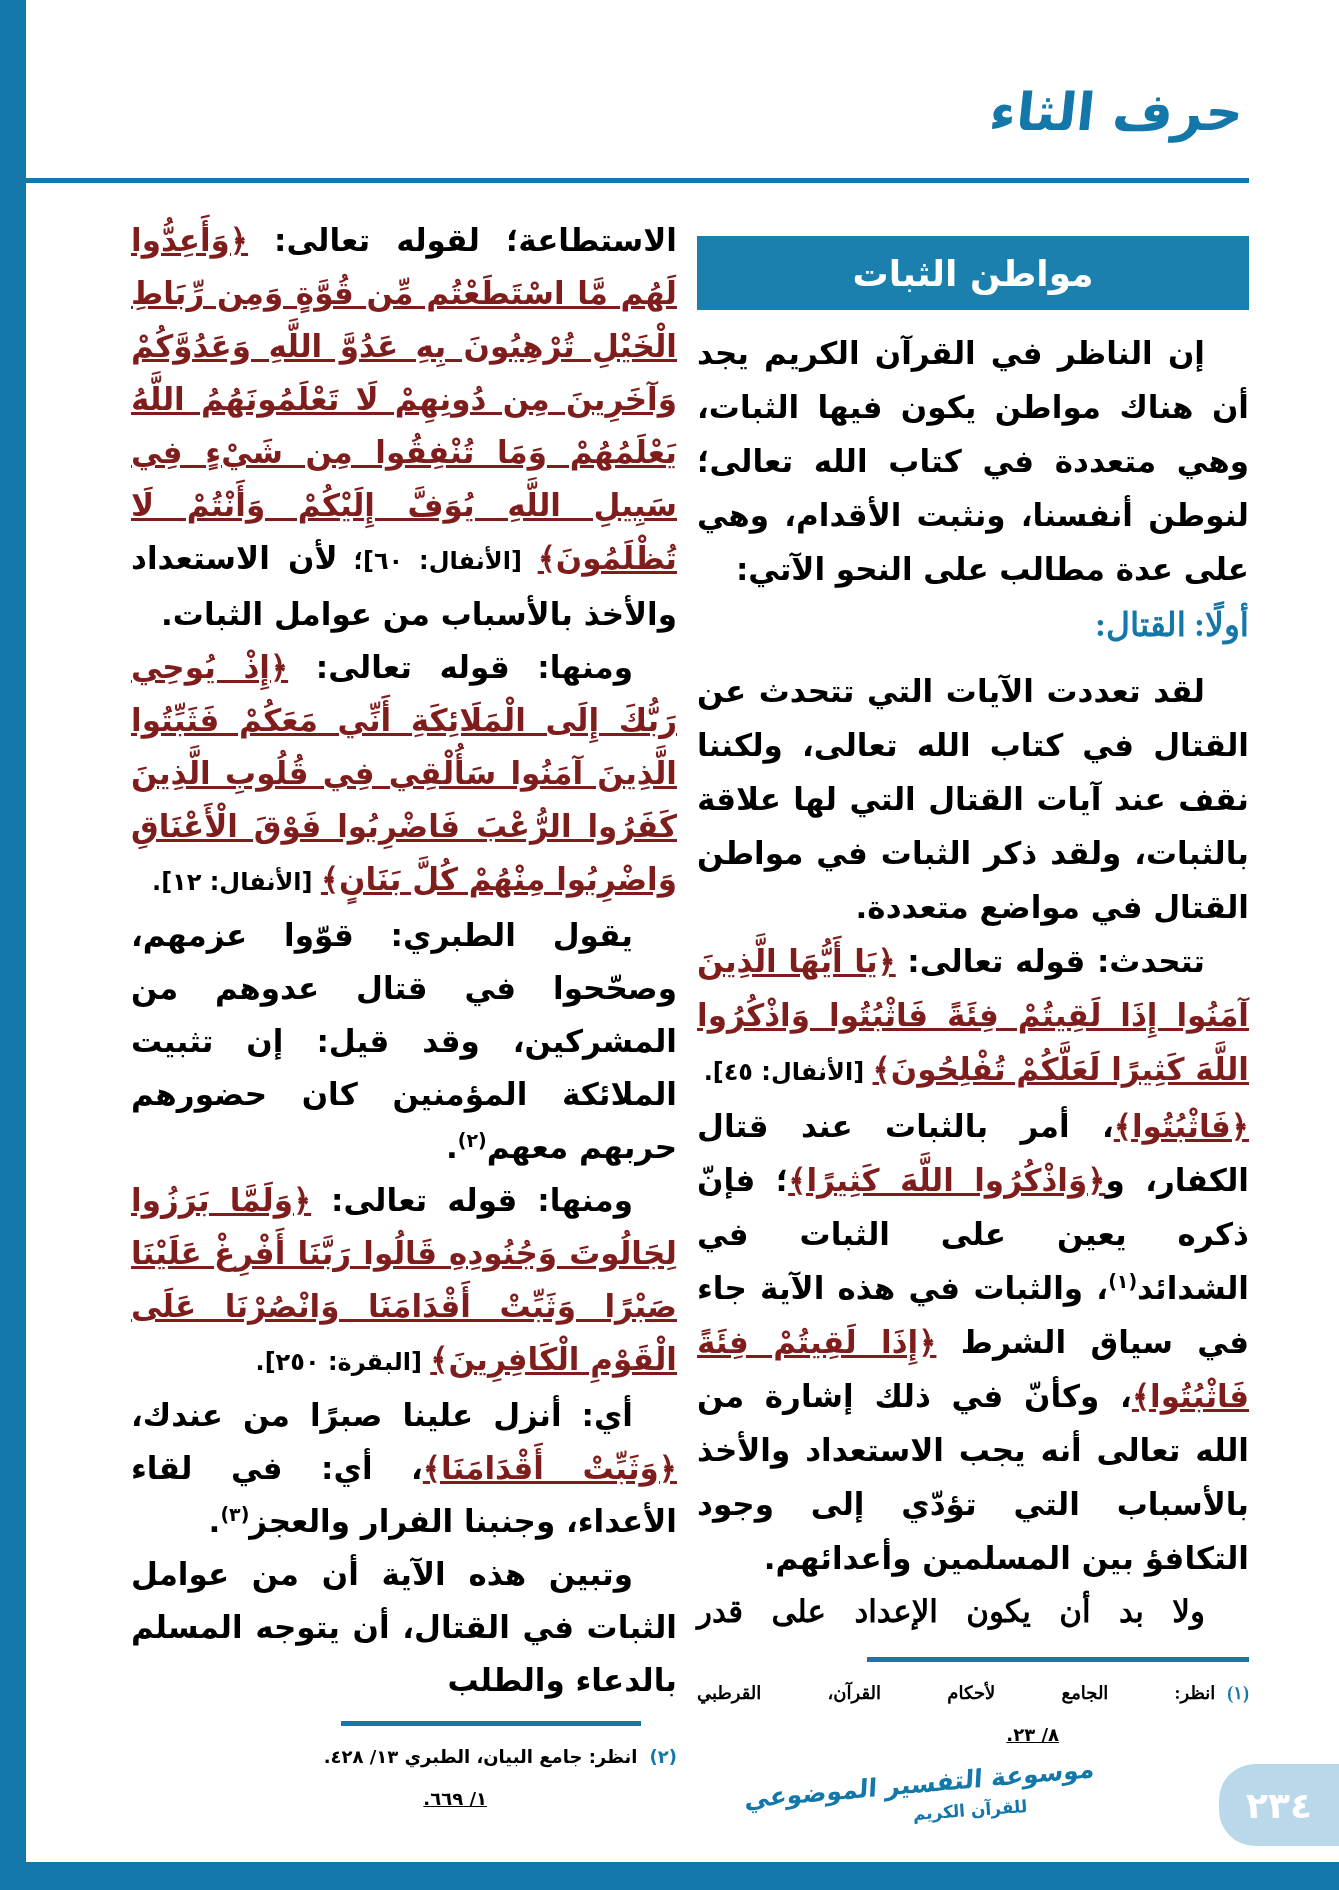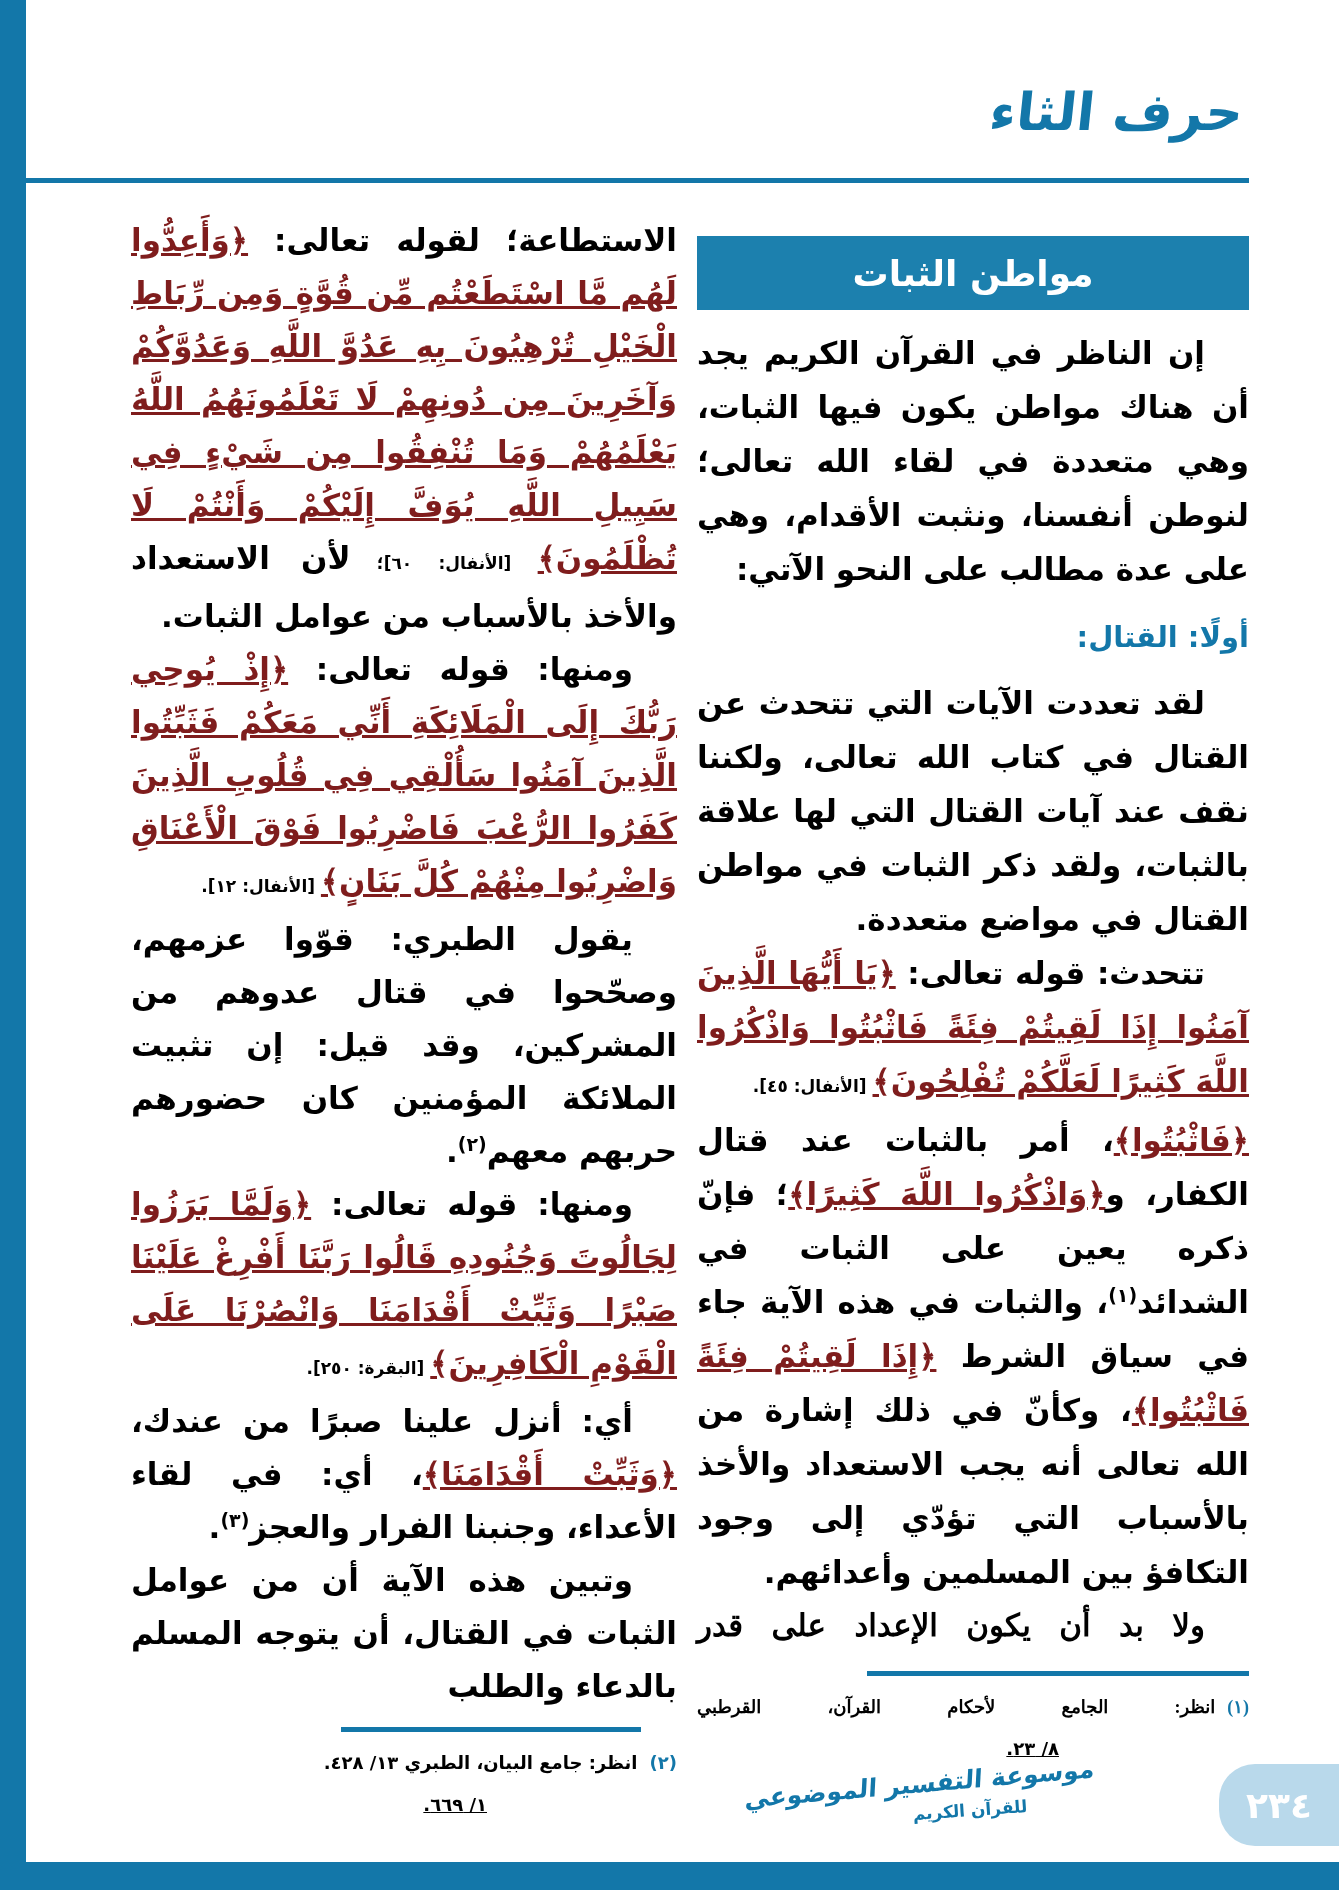--- a/index.html
+++ b/index.html
@@ -23,25 +23,25 @@
   .header-rule{position:absolute;top:178px;left:26px;right:90px;height:5px;background:#1377a9;}
 
   .col{position:absolute;top:210px;}
   .col-right{right:90px;width:552px;}
   .col-left{right:662px;width:546px;top:214px;}
 
   p{margin:0;font-size:31px;line-height:54px;font-weight:bold;color:#000;text-align:justify;}
   .col-left p{line-height:53px;}
   .indent{text-indent:44px;}
   .q{color:#7f1d1d;text-decoration:underline;}
-  .ref{font-size:17px;color:#000;}
+  .ref{font-size:24px;color:#000;}
   .fnm{font-size:19px;vertical-align:super;line-height:0;}
   .justify-last{text-align-last:justify;font-family:Liberation Serif, serif;}
 
-  .subhead{color:#1377a9;font-size:29px;font-weight:bold;margin:14px 0 12px;text-align:right;}
+  .subhead{color:#1377a9;font-size:33px;font-weight:bold;margin:2px 0 12px;text-align:right;font-family:Liberation Serif, serif;}
 
   .section-box{
     margin:26px 0 16px;height:74px;background:#1c80ae;
     display:flex;align-items:center;justify-content:center;
   }
   .section-box span{color:#ffffff;font-size:36px;font-weight:bold;}
 
   .fn-sep{height:5px;background:#1377a9;margin:18px 0 10px;}
   .col-right .fn-sep{width:382px;}
   .col-left .fn-sep{width:300px;margin-right:36px;margin-top:14px;}
@@ -80,21 +80,21 @@
 
   <div class="chapter-title">حرف الثاء</div>
   <div class="header-rule"></div>
 
   <div class="col col-right">
 
     <div class="section-box">
       <span>مواطن الثبات</span>
     </div>
 
-    <p class="indent">إن الناظر في القرآن الكريم يجد أن هناك مواطن يكون فيها الثبات، وهي متعددة في لقاء الله تعالى؛ لنوطن أنفسنا، ونثبت الأقدام، وهي على عدة مطالب على النحو الآتي:</p>
+    <p class="indent">إن الناظر في القرآن الكريم يجد أن هناك مواطن يكون فيها الثبات، وهي متعددة في كتاب الله تعالى؛ لنوطن أنفسنا، ونثبت الأقدام، وهي على عدة مطالب على النحو الآتي:</p>
 
     <p class="subhead">أولًا: القتال:</p>
 
     <p class="indent">لقد تعددت الآيات التي تتحدث عن القتال في كتاب الله تعالى، ولكننا نقف عند آيات القتال التي لها علاقة بالثبات، ولقد ذكر الثبات في مواطن القتال في مواضع متعددة.</p>
 
     <p class="indent"><span>تتحدث: قوله تعالى: </span><span class="q">﴿يَا أَيُّهَا الَّذِينَ آمَنُوا إِذَا لَقِيتُمْ فِئَةً فَاثْبُتُوا وَاذْكُرُوا اللَّهَ كَثِيرًا لَعَلَّكُمْ تُفْلِحُونَ﴾</span><span class="ref"> [الأنفال: ٤٥].</span></p>
 
     <p><span class="q">﴿فَاثْبُتُوا﴾</span><span>، أمر بالثبات عند قتال الكفار، و</span><span class="q">﴿وَاذْكُرُوا اللَّهَ كَثِيرًا﴾</span><span>؛ فإنّ ذكره يعين على الثبات في الشدائد</span><span class="fnm">(١)</span><span>، والثبات في هذه الآية جاء في سياق الشرط </span><span class="q">﴿إِذَا لَقِيتُمْ فِئَةً فَاثْبُتُوا﴾</span><span>، وكأنّ في ذلك إشارة من الله تعالى أنه يجب الاستعداد والأخذ بالأسباب التي تؤدّي إلى وجود التكافؤ بين المسلمين وأعدائهم.</span></p>
 
     <p class="indent justify-last">ولا بد أن يكون الإعداد على قدر</p>

